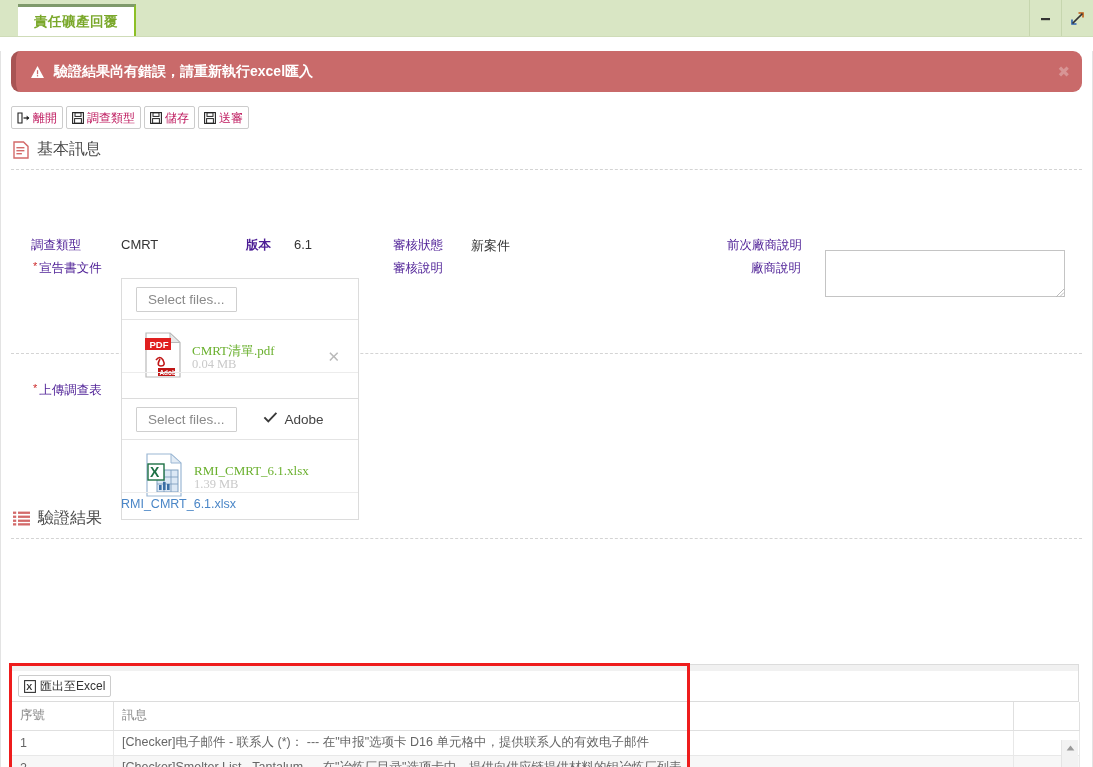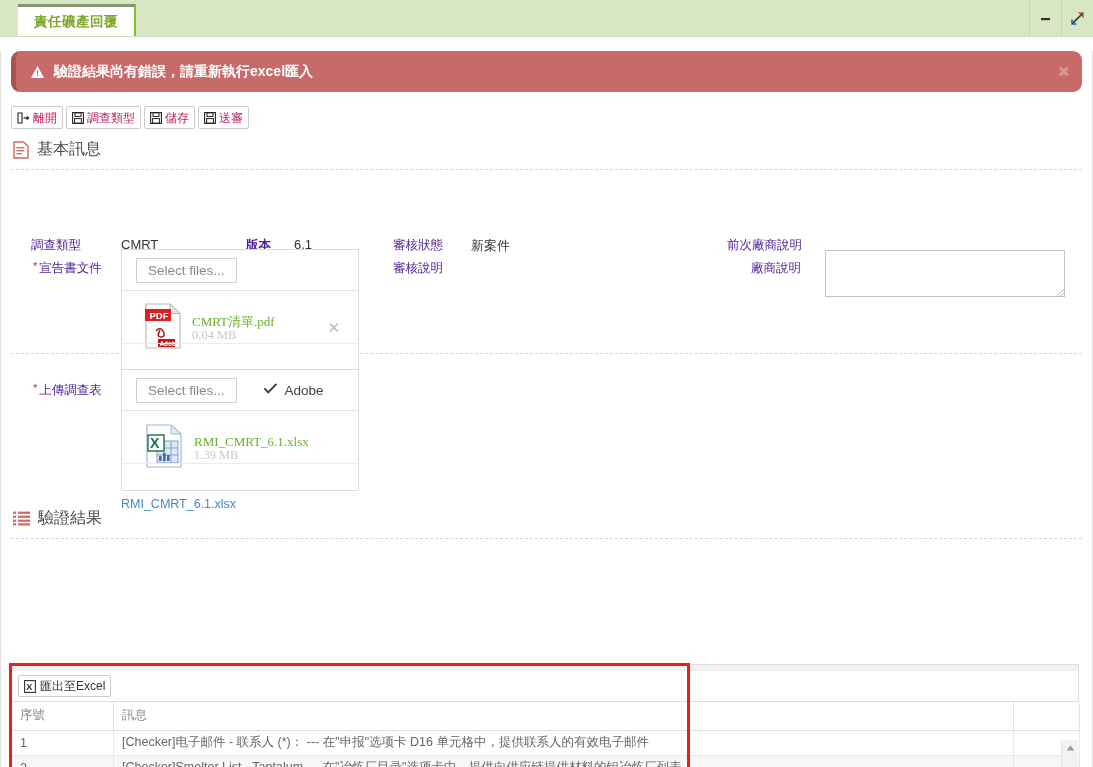--- a/index.html
+++ b/index.html
@@ -177,20 +177,21 @@
     font-size: 11px;
     vertical-align: top;
   }
 
   
   .upload-box {
     position: absolute;
     border: 1px solid #dcdcdc;
     background: #fff;
     box-sizing: border-box;
+    margin-top: 29px;
   }
   .upload-head {
     height: 40px;
     border-bottom: 1px solid #e4e4e4;
     display: flex;
     align-items: center;
     padding-left: 14px;
     gap: 26px;
   }
   .select-files {

